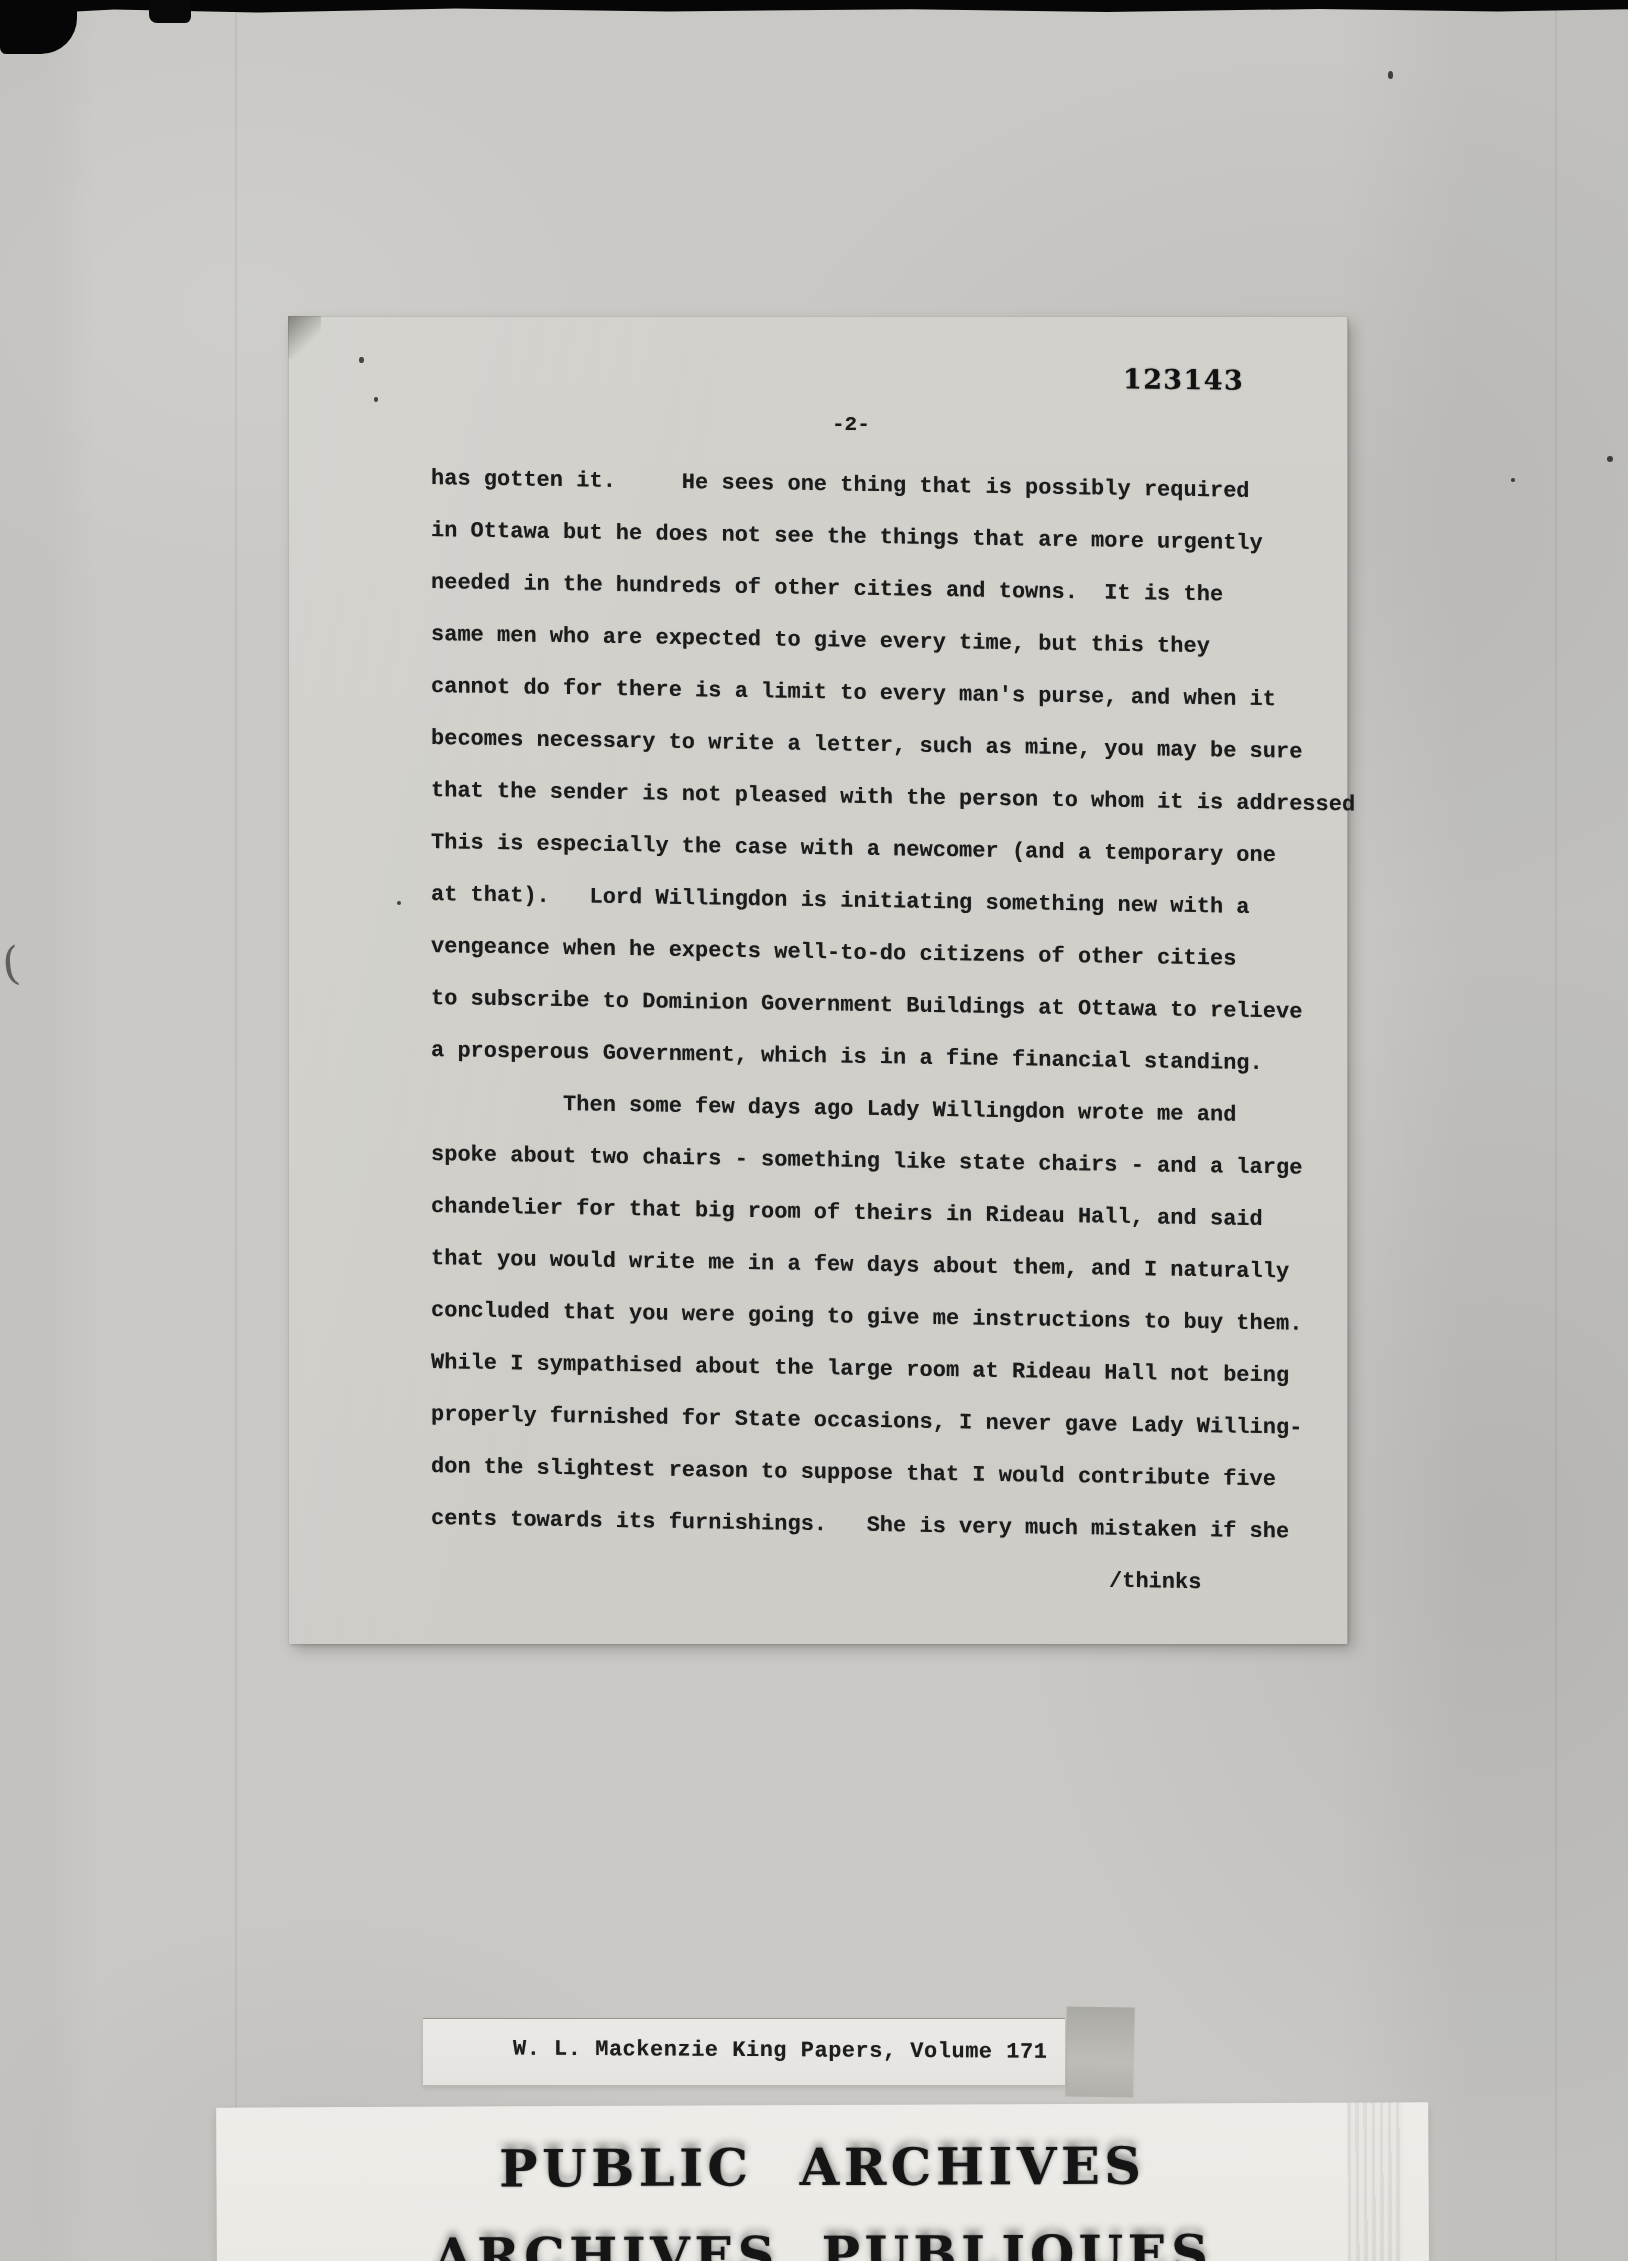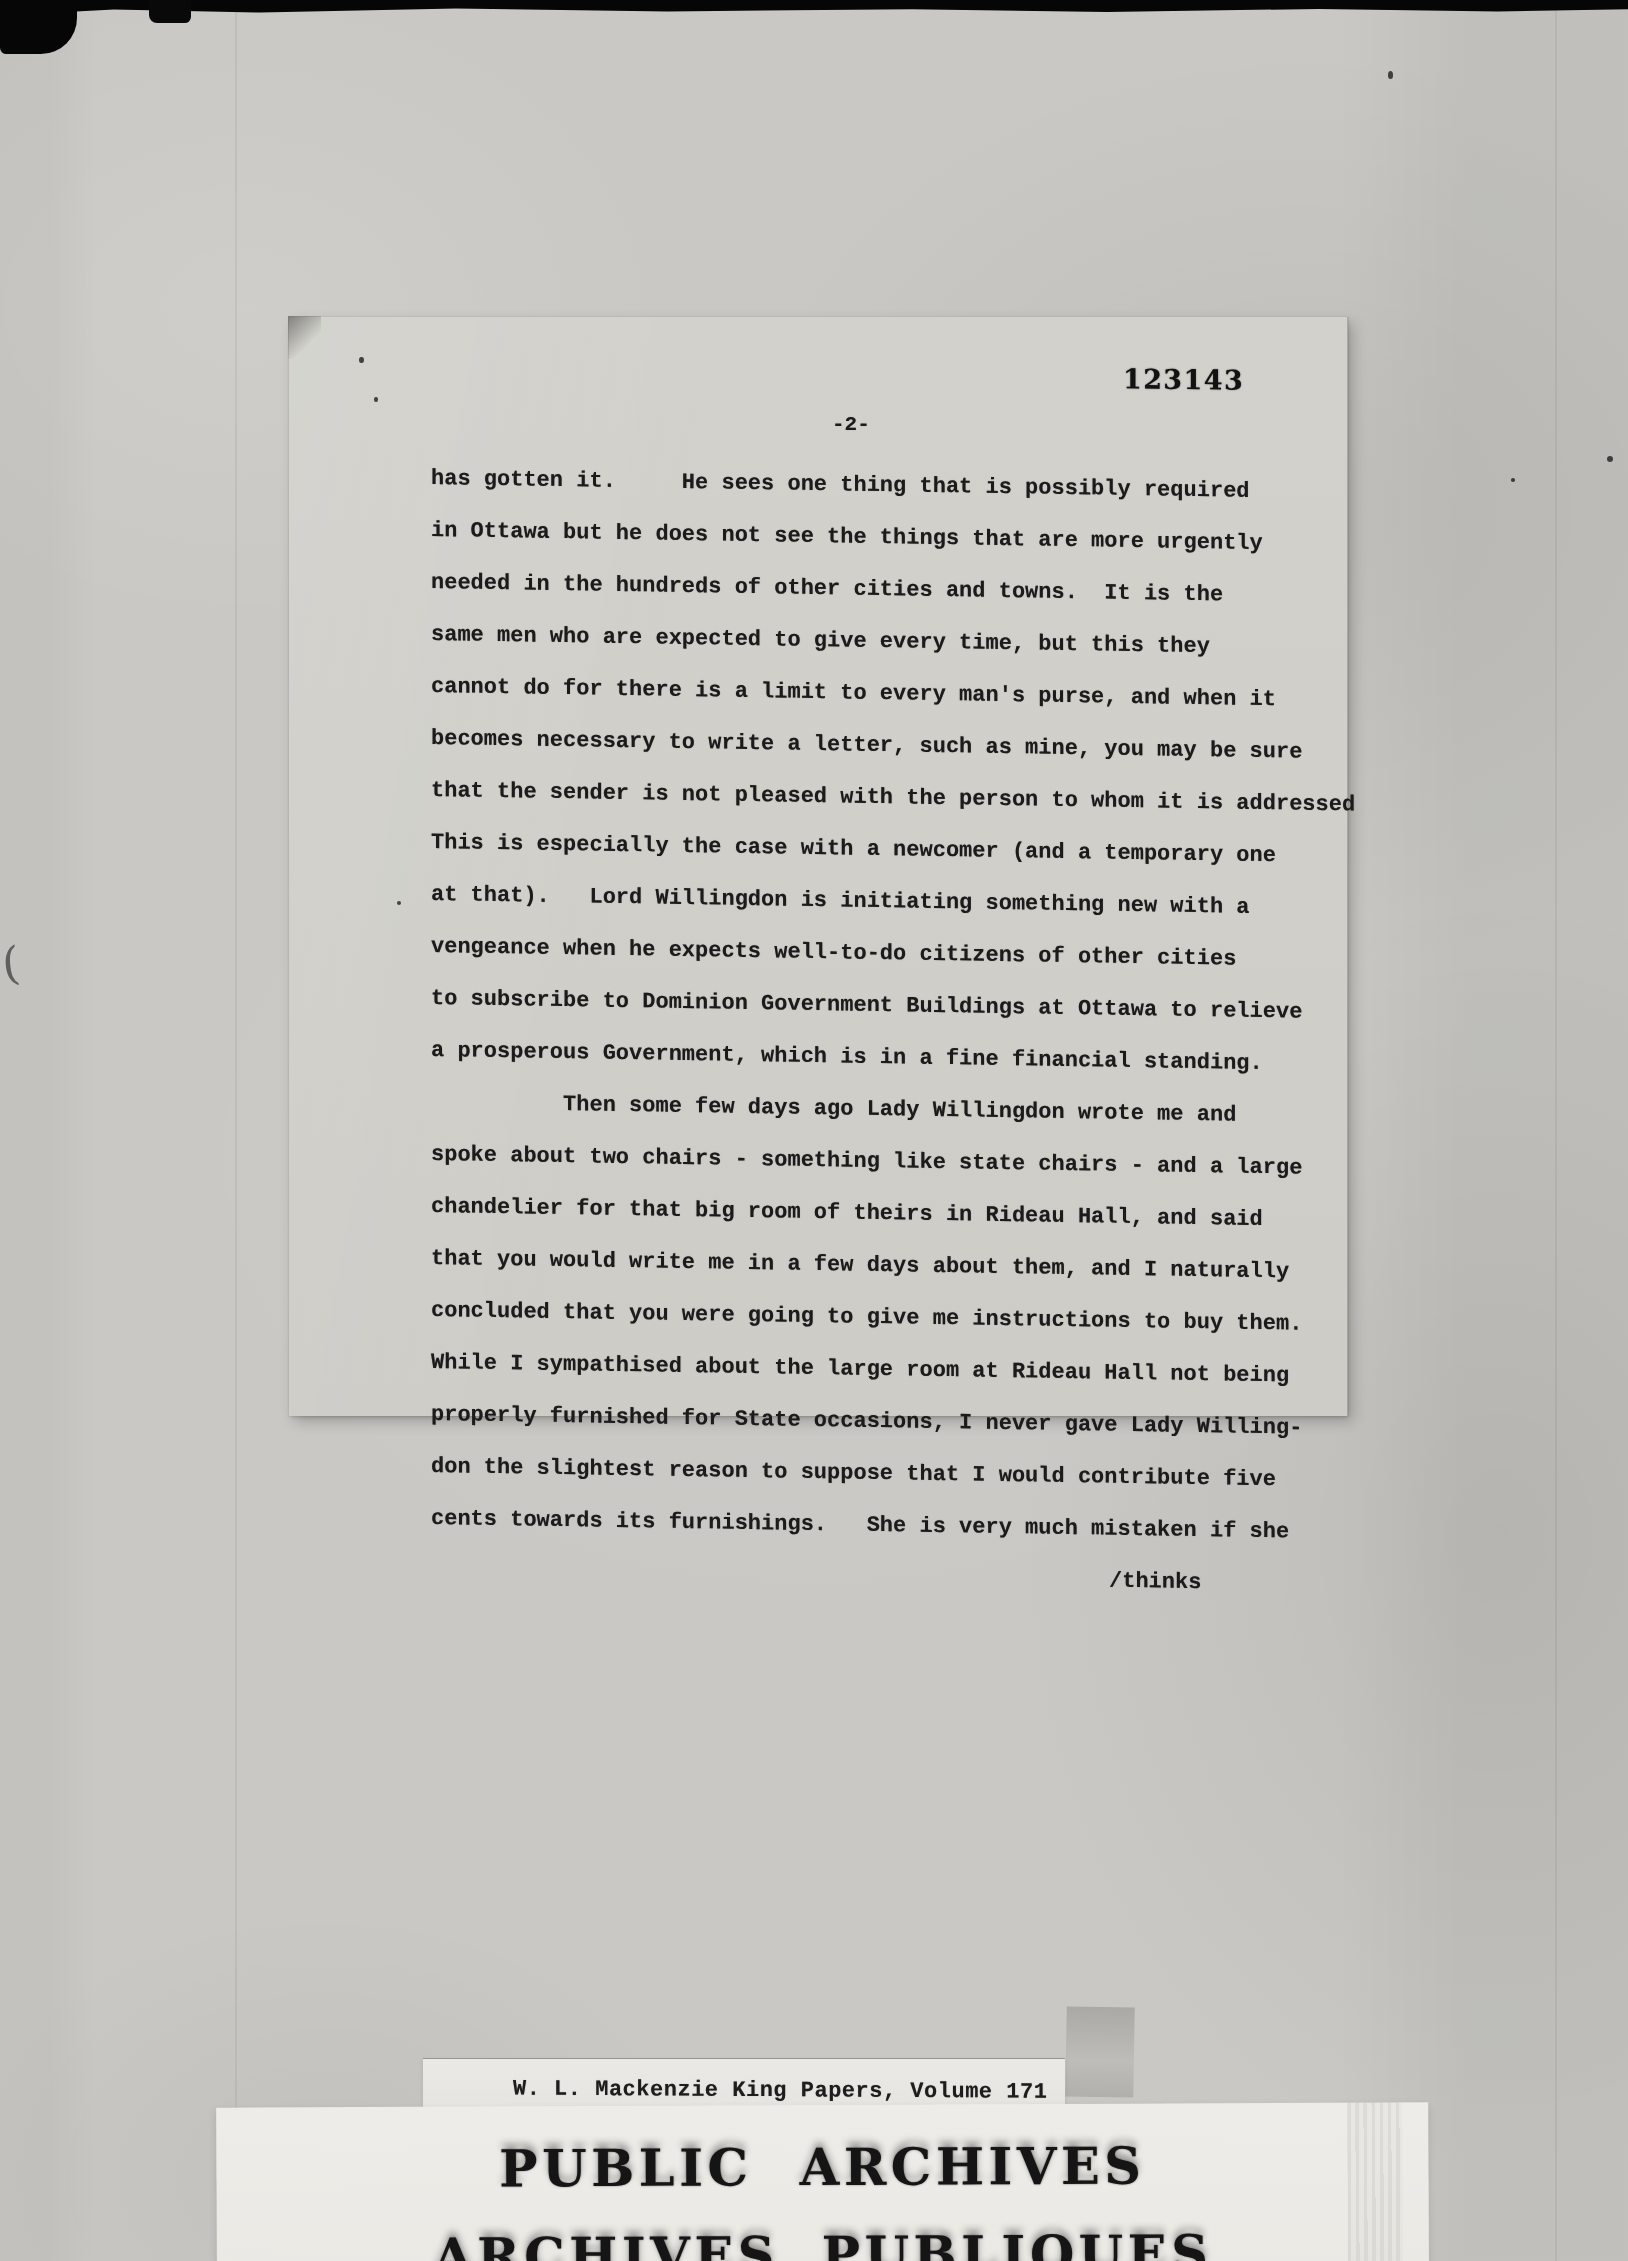--- a/index.html
+++ b/index.html
@@ -24,21 +24,21 @@
     clip-path:polygon(0 0,100% 0,100% 60%,92% 75%,81% 58%,68% 78%,56% 60%,41% 74%,28% 56%,16% 82%,7% 62%,0 100%);}
   .edge-corner{position:absolute;left:0;top:0;width:77px;height:54px;background:#060606;
     border-radius:0 0 36px 6.3px;}
   .edge-blob{position:absolute;left:149px;top:0;width:42px;height:22.6px;background:#090909;
     border-radius:0 0 6.3px 8.1px;}
   .speck{position:absolute;background:#1e1e1e;border-radius:50%;opacity:.8;}
   .margin-mark{position:absolute;left:1.8px;top:937px;font-family:"DejaVu Serif",serif;
     font-size:45px;color:#3a3a38;opacity:.72;transform:rotate(-6deg);}
 
   
-  .letter-page{position:absolute;left:289px;top:317px;width:1058px;height:1099px;
+  .letter-page{position:absolute;left:289px;top:317px;width:1058px;height:1327px;
     background:linear-gradient(100deg, rgba(255,255,255,0.06), transparent 35%),
                linear-gradient(180deg,#d2d1cc,#cfcec9 70%,#cdccc7);
     border-right:1.4px solid rgba(70,70,66,0.30);
     box-shadow:0 0 0 0.5px rgba(0,0,0,0.05), 4.5px 6.3px 13.6px rgba(0,0,0,0.22), 1.4px 1.8px 3.6px rgba(0,0,0,0.16);}
   .corner-notch{position:absolute;left:-0.9px;top:-0.9px;width:33px;height:43px;
     background:linear-gradient(135deg, rgba(45,45,42,0.5), transparent 65%);}
   .typed{font-family:"Liberation Mono","DejaVu Sans Mono",monospace;font-weight:700;
     color:#1b1b1b;text-shadow:0 0 0.9px rgba(30,30,30,0.45);}
   .stamp-number{position:absolute;left:834px;top:47px;
     font-family:"DejaVu Serif",serif;font-weight:bold;font-size:27px;letter-spacing:1.4px;
@@ -50,21 +50,21 @@
   .catchword{padding-left:678px;}
 
   
   .tape{position:absolute;}
   .tape-strip-right{left:1066px;top:2007px;width:68px;height:90px;
     background:linear-gradient(180deg, rgba(90,90,85,0.28), rgba(120,120,114,0.14) 60%, rgba(90,90,85,0.22));
     transform:rotate(1deg);}
   .volume-strip{position:absolute;left:423px;top:2018px;width:642px;height:66px;
     background:linear-gradient(180deg,#eae9e5,#e4e3df);
     border-top:1.4px solid rgba(60,60,55,0.45);border-bottom:0.9px solid rgba(60,60,55,0.28);
-    box-shadow:0 1.8px 4.5px rgba(0,0,0,0.10);margin-top:40px;}
+    box-shadow:0 1.8px 4.5px rgba(0,0,0,0.10);}
   .volume-text{font-size:22px;letter-spacing:0.5px;line-height:64px;padding-left:90px;
     transform:skewY(0.35deg);color:#1d1d1d;}
   .archives-label{position:absolute;left:217px;top:2105px;width:1212px;height:369px;
     background:linear-gradient(180deg,#edece8,#e9e8e3 60%,#e6e5e0);
     border-bottom:1.8px solid rgba(40,40,38,0.5);
     box-shadow:0 3.6px 8.1px rgba(0,0,0,0.12);transform:rotate(-0.25deg);}
   .stamp-line{position:absolute;left:0;width:100%;text-align:center;
     font-family:"DejaVu Serif",serif;font-weight:bold;color:#151515;
     text-shadow:0 -5.4px 7.2px rgba(30,30,30,0.40), 0 0 1.8px rgba(25,25,25,0.6);}
   .stamp-line-1{top:32px;font-size:51px;letter-spacing:4.5px;word-spacing:25px;}

